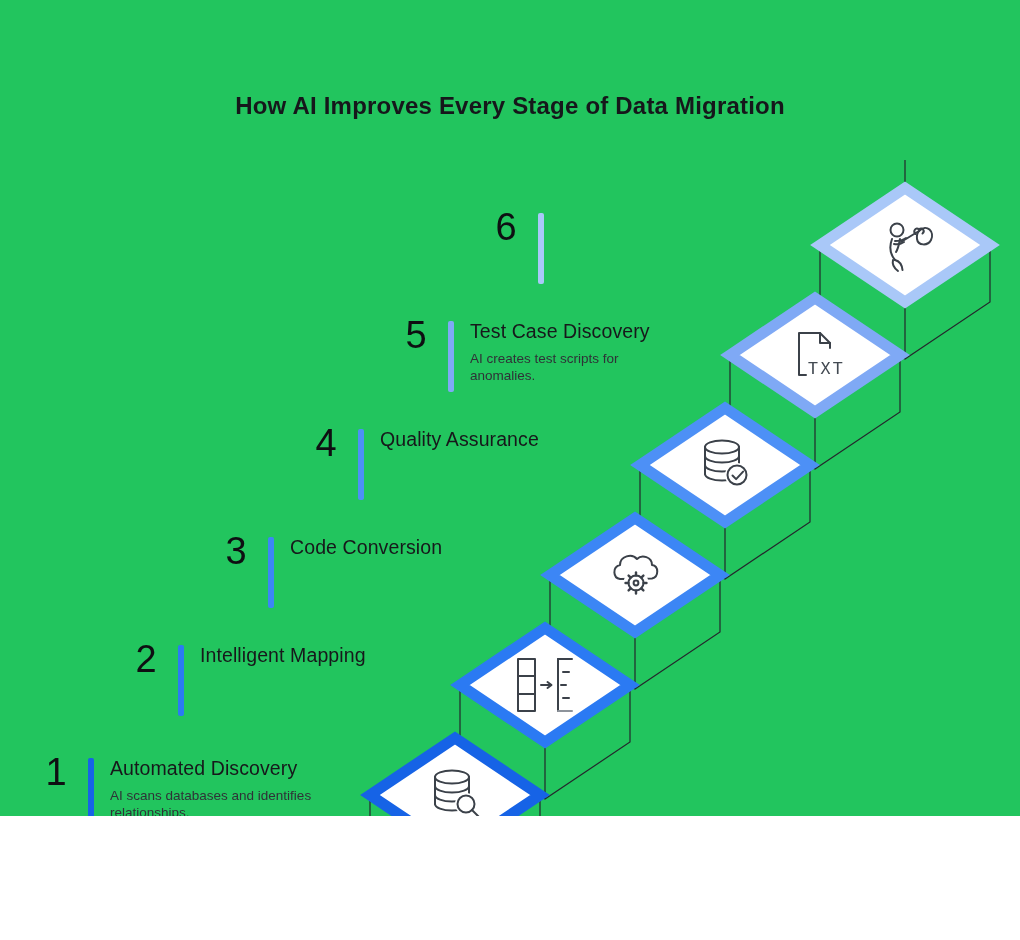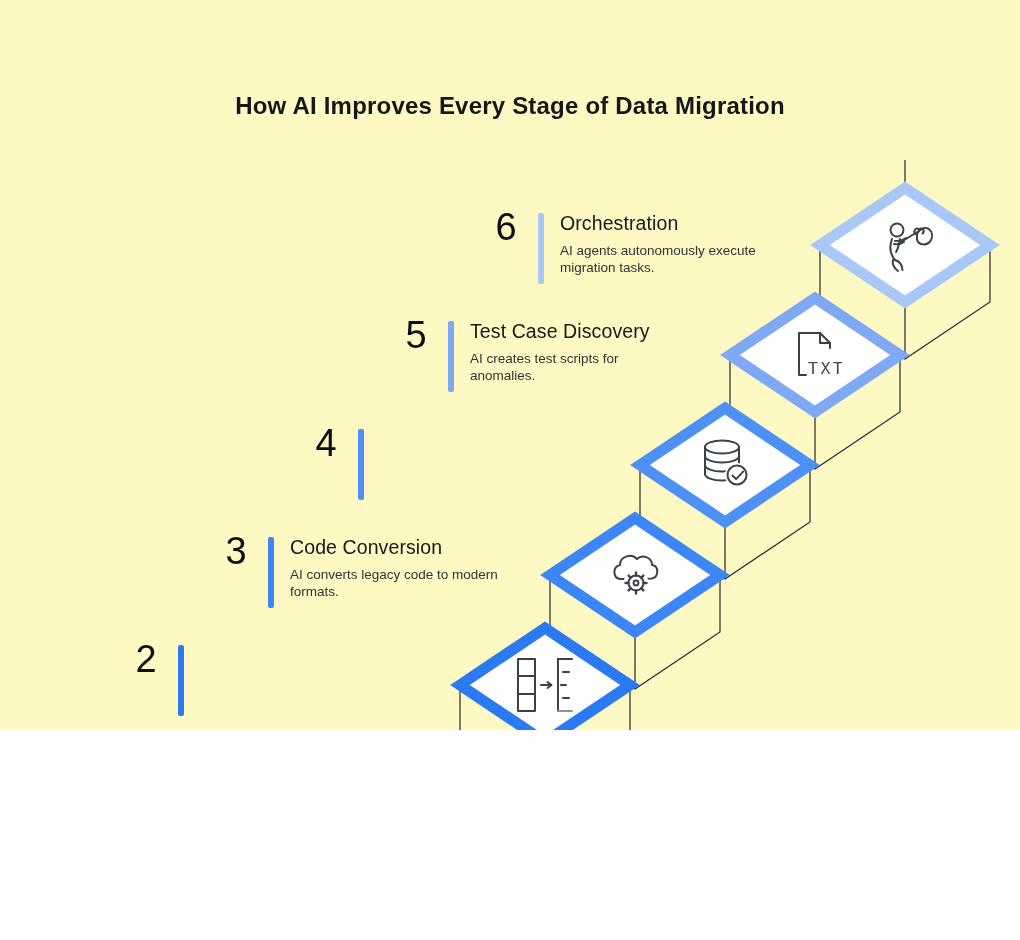--- a/index.html
+++ b/index.html
@@ -1,16 +1,16 @@
 <!DOCTYPE html>
 <html><head>
 <meta charset="utf-8">
 <style>
   html,body{margin:0;padding:0;background:#fff;}
-  .canvas{position:relative;width:1020px;height:730px;background:#fef9c3;overflow:hidden;
+  .canvas{position:relative;width:1020px;height:816px;background:#22c55e;overflow:hidden;
           font-family:"Liberation Sans",sans-serif;}
   .page-title{position:absolute;top:92px;left:0;width:100%;margin:0;text-align:center;
               font-size:24px;font-weight:700;color:#16171b;letter-spacing:.2px;}
   .stair-svg{position:absolute;left:0;top:0;}
   .base{stroke:#24272c;stroke-width:1.2;fill:none;}
   .dia{fill:#fff;stroke-width:11;}
   .icn{stroke:#3b4149;stroke-width:2;fill:none;stroke-linecap:round;stroke-linejoin:round;}
   .icn-fill{fill:#fff;stroke:none;}
   .icn-text{fill:#434a52;stroke:none;font-family:"DejaVu Sans Mono",monospace;
             font-size:16.5px;letter-spacing:2.5px;}
@@ -130,64 +130,64 @@
         <circle class="icn-fill" cx="11" cy="9" r="11"></circle>
         <circle cx="11" cy="9" r="8.5"></circle>
         <line x1="17" y1="15" x2="23.5" y2="21.5"></line>
       </g>
     </g>
   </svg>
 
   <div class="stage" style="left:488px;top:212px;">
     <div class="num">6</div>
     <div class="bar" style="background-color: rgb(169, 200, 248);"></div>
-    <div class="txt">
-      <div class="stage-title">Orchestration</div>
-      <div class="stage-desc">AI agents autonomously execute
-migration tasks.</div>
-    </div>
   </div>
 
   <div class="stage" style="left:398px;top:320px;">
     <div class="num">5</div>
     <div class="bar" style="background-color: rgb(127, 169, 245);"></div>
     <div class="txt">
       <div class="stage-title">Test Case Discovery</div>
       <div class="stage-desc">AI creates test scripts for
 anomalies.</div>
     </div>
   </div>
 
   <div class="stage" style="left:308px;top:428px;">
     <div class="num">4</div>
     <div class="bar" style="background-color: rgb(77, 144, 246);"></div>
     <div class="txt">
+      <div class="stage-title">Quality Assurance</div>
     </div>
   </div>
 
   <div class="stage" style="left:218px;top:536px;">
     <div class="num">3</div>
     <div class="bar" style="background-color: rgb(60, 134, 245);"></div>
     <div class="txt">
       <div class="stage-title">Code Conversion</div>
-      <div class="stage-desc">AI converts legacy code to modern
-formats.</div>
     </div>
   </div>
 
   <div class="stage" style="left:128px;top:644px;">
     <div class="num">2</div>
     <div class="bar" style="background-color: rgb(43, 122, 243);"></div>
     <div class="txt">
+      <div class="stage-title">Intelligent Mapping</div>
     </div>
   </div>
 
   <div class="stage" style="left:38px;top:757px;">
     <div class="num">1</div>
     <div class="bar" style="background-color: rgb(22, 99, 230);"></div>
+    <div class="txt">
+      <div class="stage-title">Automated Discovery</div>
+      <div class="stage-desc">AI scans databases and identifies
+relationships.</div>
+    </div>
   </div>
 
   <div class="logo">
     <svg width="36" height="40" viewBox="0 0 36 40">
       <defs>
         <linearGradient id="lgB" x1="0" y1="0" x2="1" y2="1">
           <stop offset="0" stop-color="#3a52e8"></stop>
           <stop offset="1" stop-color="#7a34e8"></stop>
         </linearGradient>
         <linearGradient id="lgO" x1="0" y1="0" x2="1" y2="1">

